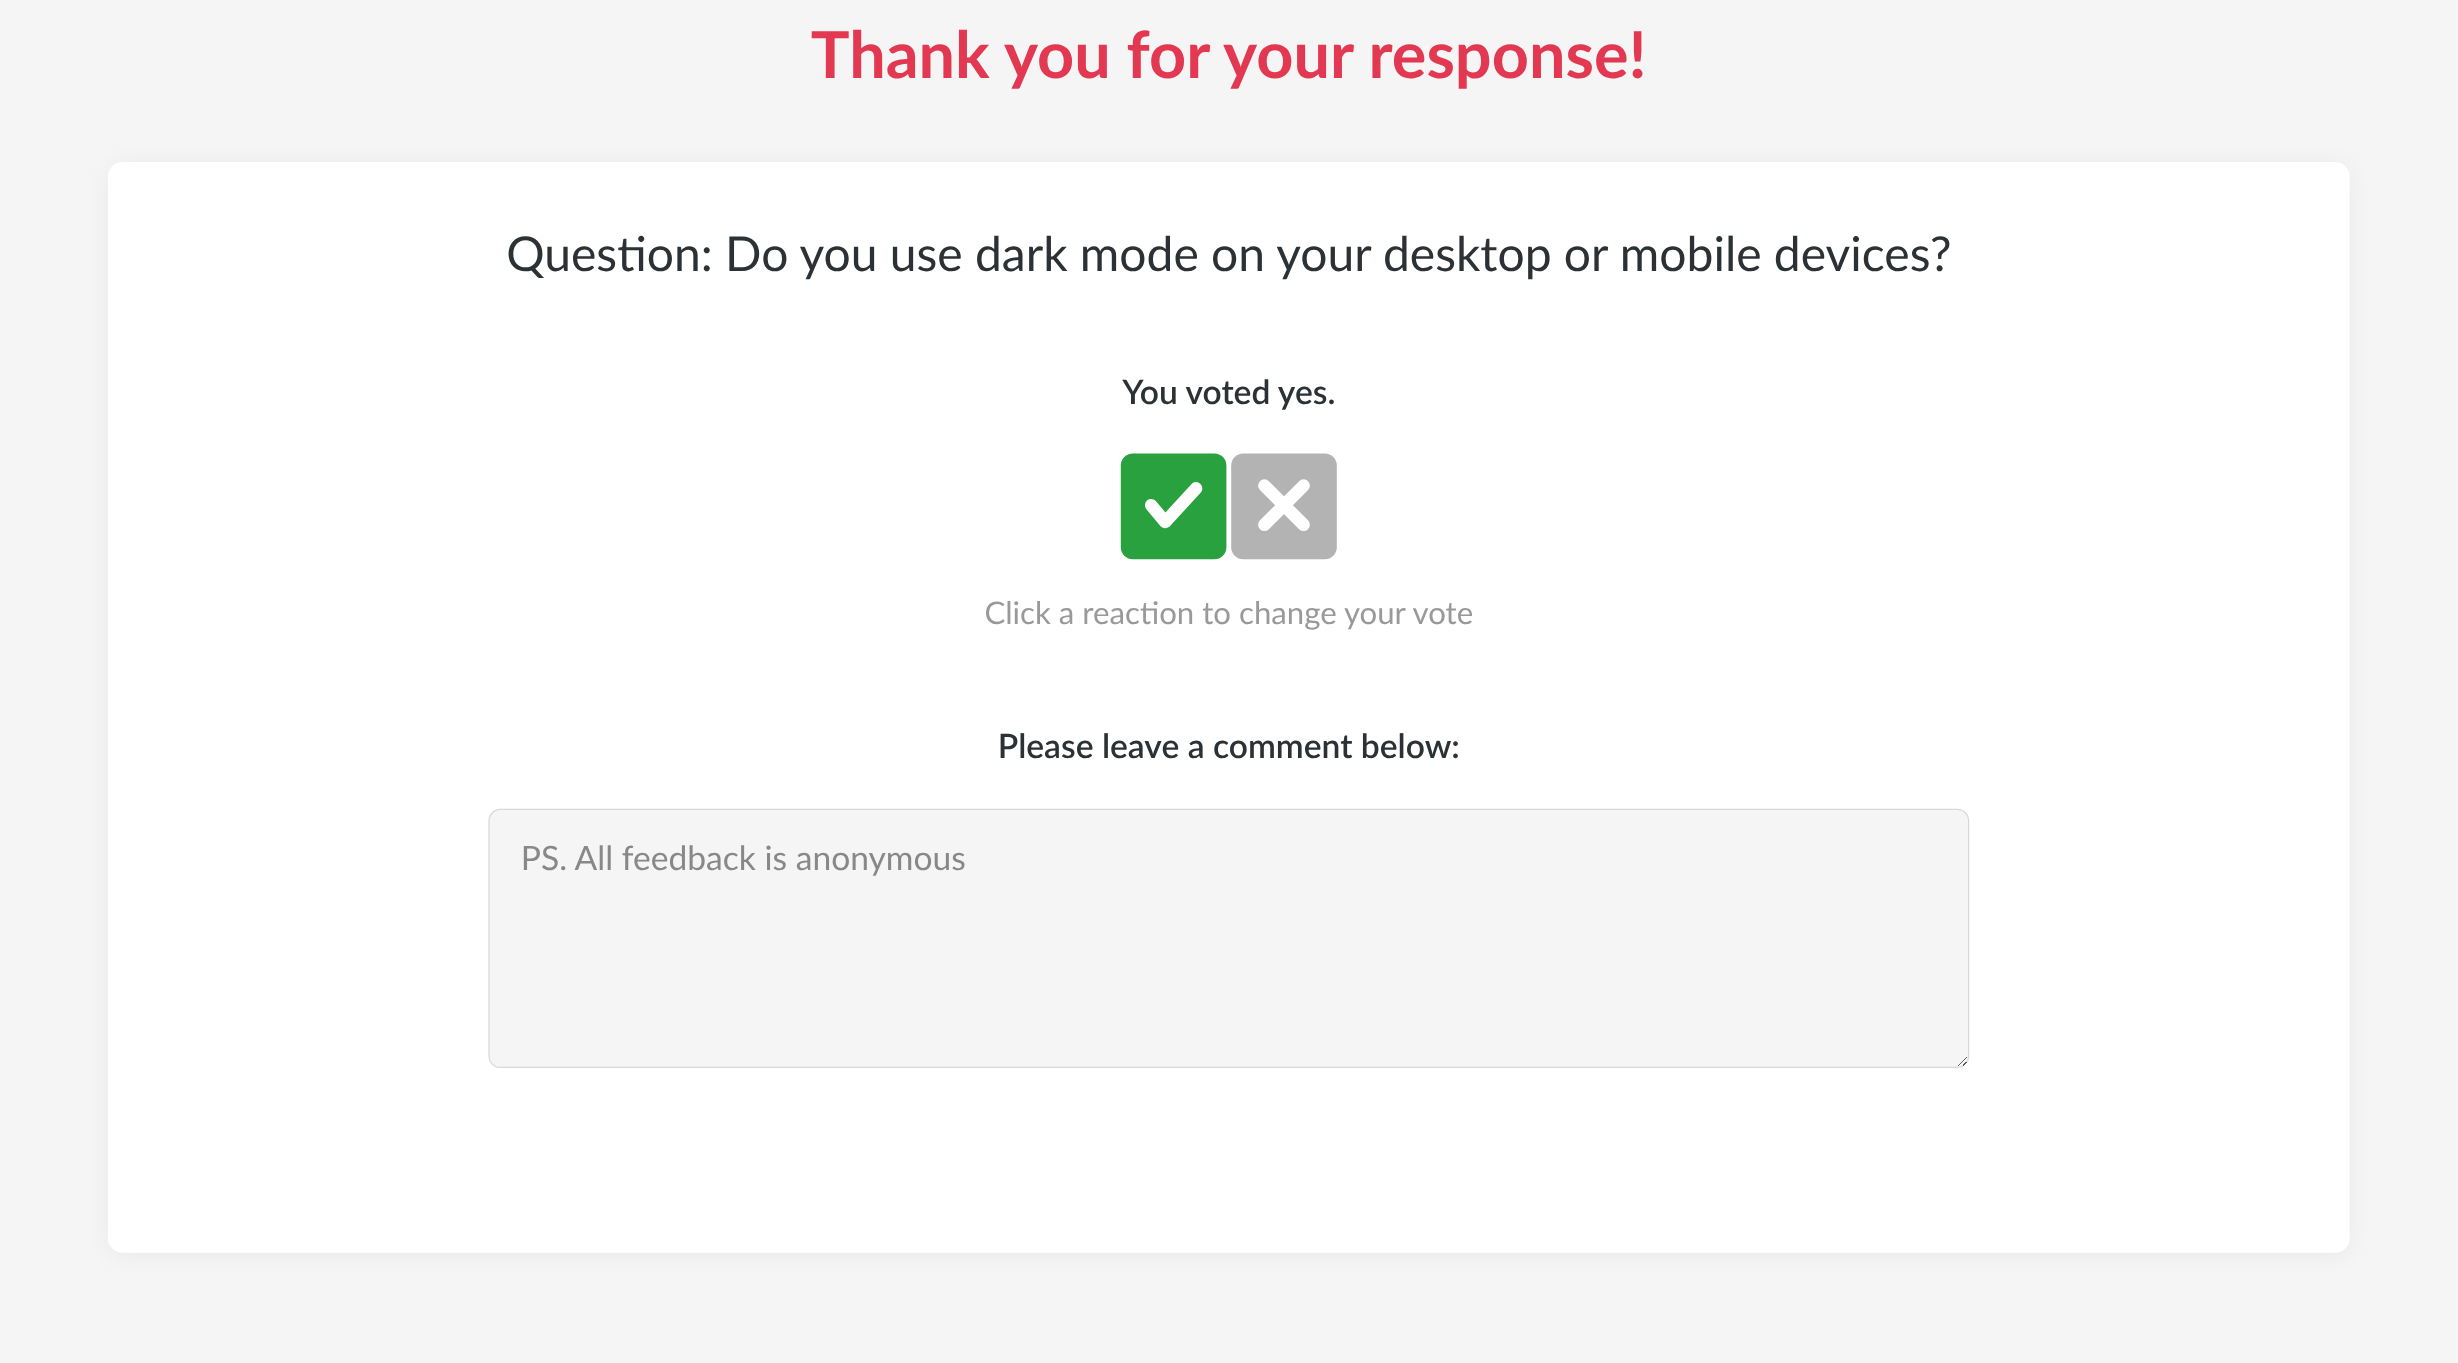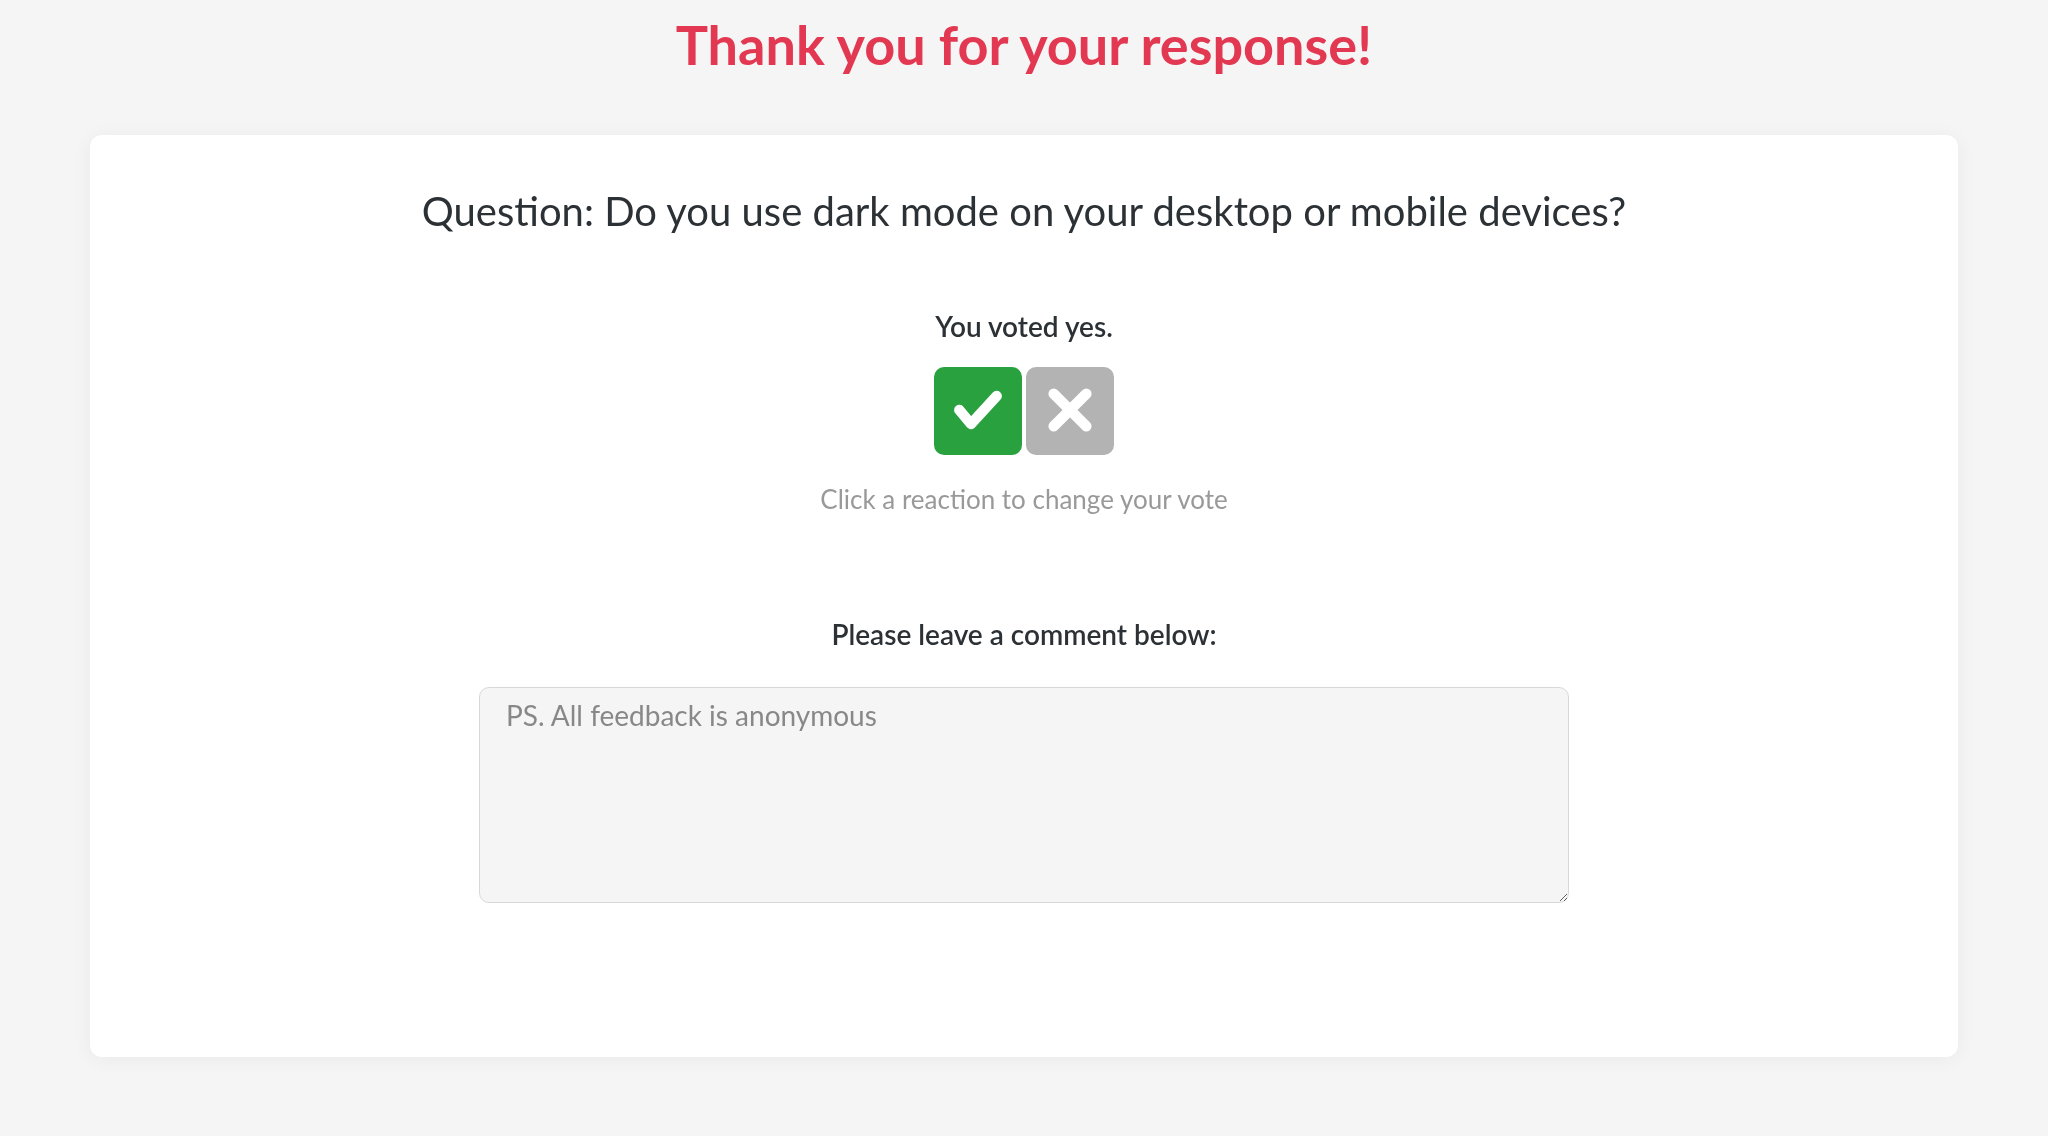--- a/index.html
+++ b/index.html
@@ -37,21 +37,21 @@
       font-size: 40px;
       font-weight: 400;
       color: #2c3135;
       margin-bottom: 74px;
     }
     
     .vote-status {
       font-size: 28px;
       font-weight: 600;
       color: #2c3135;
-      margin-bottom: 24px;
+      margin-bottom: 35px;
     }
     
     .vote-buttons {
       display: flex;
       justify-content: center;
       gap: 4px;
       margin-bottom: 28px;
     }
     
     .vote-btn {
@@ -69,39 +69,39 @@
       background-color: #2aa13f;
     }
     
     .vote-btn-no {
       background-color: #b3b3b3;
     }
     
     .vote-hint {
       font-size: 26px;
       color: #999999;
-      margin-bottom: 102px;
+      margin-bottom: 78px;
     }
     
     .comment-label {
       font-size: 28px;
       font-weight: 600;
       color: #2c3135;
       margin-bottom: 36px;
     }
     
     .comment-field {
       display: block;
-      width: 1090px;
+      width: 1234px;
       height: 216px;
       margin: 0 auto 54px auto;
       background-color: #f5f5f5;
       border: 1px solid #d8d8d8;
       border-radius: 10px;
-      padding: 10px 26px;
+      padding: 22px 26px;
       font-size: 28px;
       font-family: inherit;
       color: #333;
       resize: both;
     }
     
     .comment-field::placeholder {
       color: #888888;
     }
     

